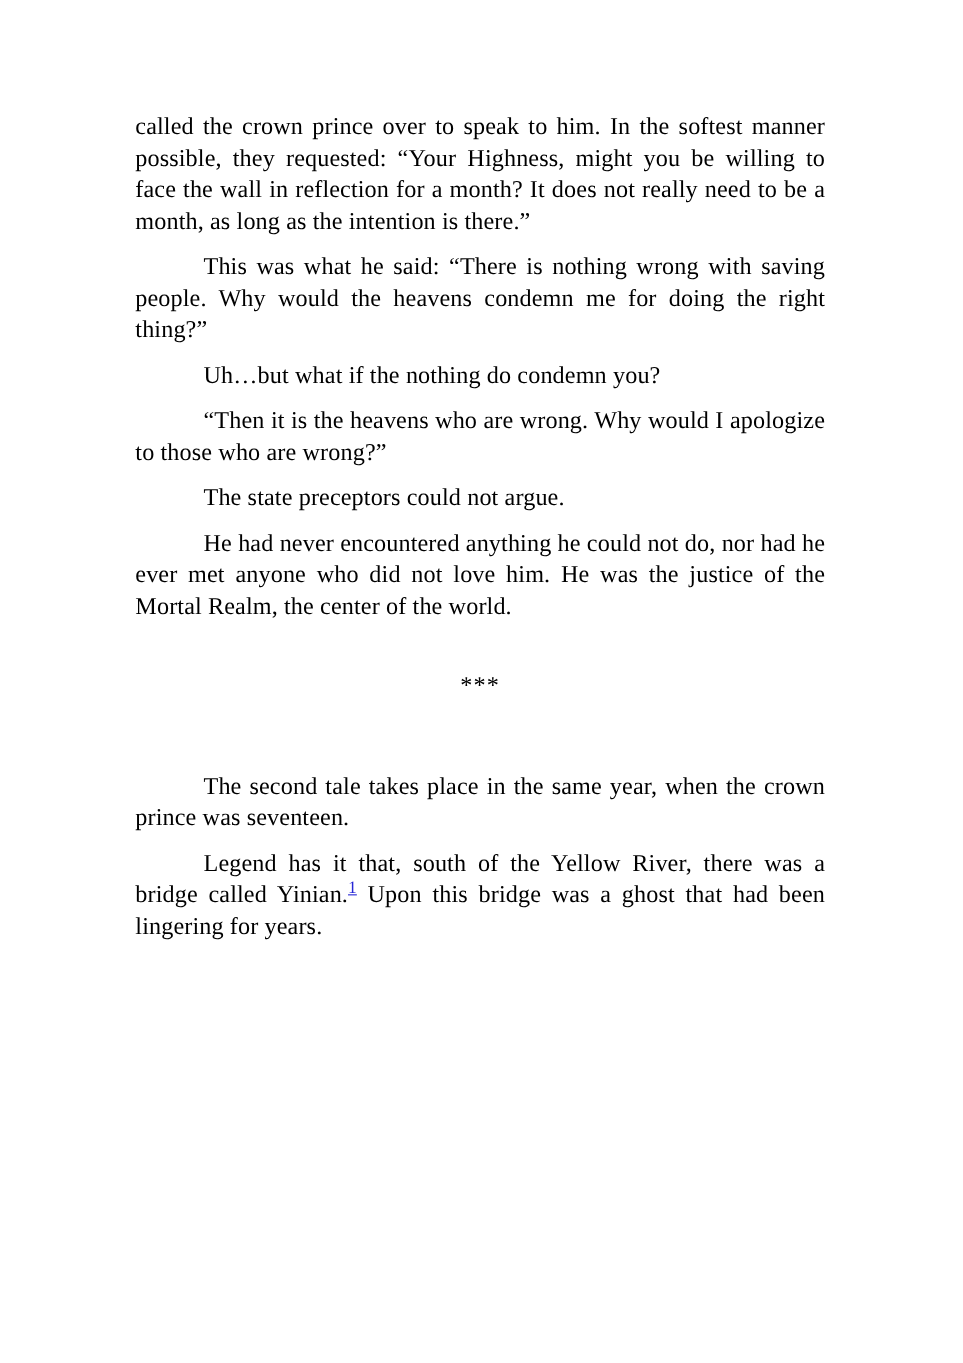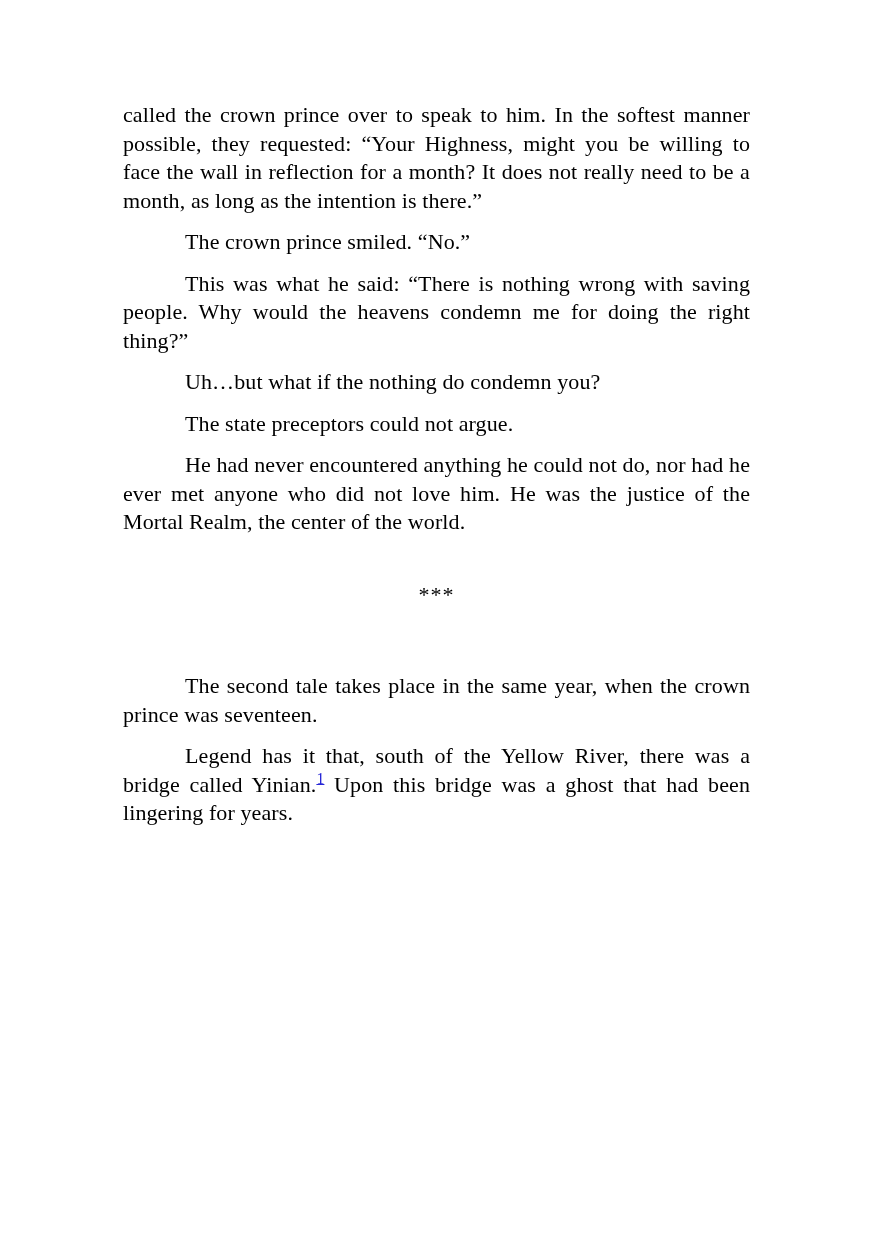--- a/index.html
+++ b/index.html
@@ -59,23 +59,23 @@
     line-height: 28px;
     color: #000000;
   }
 </style>
 </head>
 <body>
 
 <div class="page" style="background: rgb(255, 255, 255); color: rgb(0, 0, 0);">
   <div class="text-block">
       <p class="body">called the crown prince over to speak to him. In the softest manner possible, they requested: “Your Highness, might you be willing to face the wall in reflection for a month? It does not really need to be a month, as long as the intention is there.”</p>
-      <p class="body indent">The crown prince smiled. “No.”</p>
       <p class="body indent">This was what he said: “There is nothing wrong with saving people. Why would the heavens condemn me for doing the right thing?”</p>
       <p class="body indent">Uh…but what if the nothing do condemn you?</p>
+      <p class="body indent">“Then it is the heavens who are wrong. Why would I apologize to those who are wrong?”</p>
       <p class="body indent">The state preceptors could not argue.</p>
       <p class="body indent">He had never encountered anything he could not do, nor had he ever met anyone who did not love him. He was the justice of the Mortal Realm, the center of the world.</p>
       <p class="divider">***</p>
       <p class="body indent">The second tale takes place in the same year, when the crown prince was seventeen.</p>
       <p class="body indent">Legend has it that, south of the Yellow River, there was a bridge called Yinian.<sup class="fn"><a href="#" class="fn-link" style="color: rgb(38, 38, 214);">1</a></sup> Upon this bridge was a ghost that had been lingering for years.</p>
     </div>
   <div class="page-number">14</div>
 </div>
 
 </body></html>

